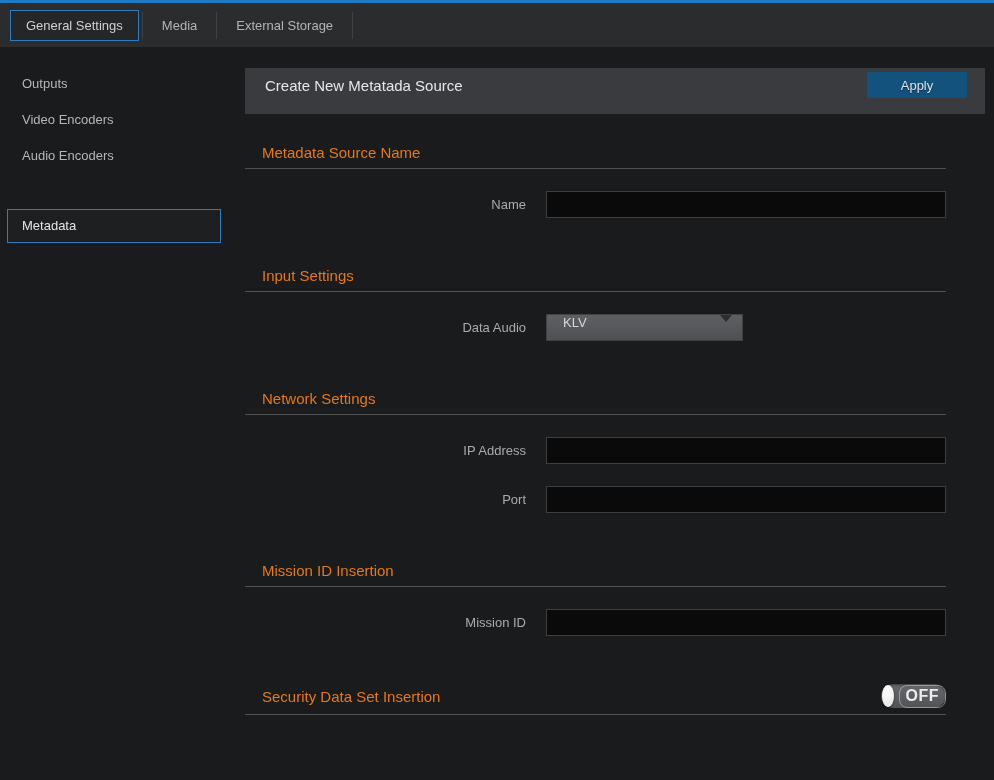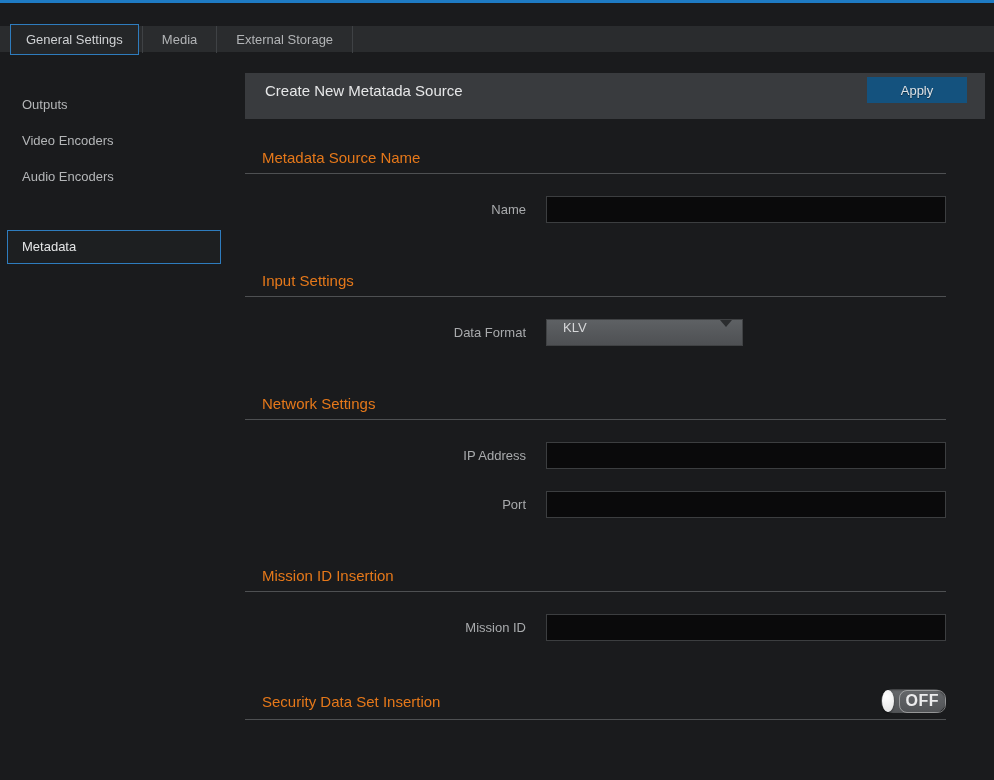--- a/index.html
+++ b/index.html
@@ -15,26 +15,25 @@
     height: 780px;
     background: #1a1b1d;
     overflow: hidden;
   }
   
   .top-line {
     height: 3px;
     background: #1e7bc4;
   }
   .tab-bar {
-    height: 26px;
+    height: 44px;
     background: #2a2c2e;
     display: flex;
     align-items: center;
     padding-left: 10px;
-    margin-top: 23px;
   }
   .tab {
     color: #b2b4b6;
     font-size: 13px;
     padding: 8px 16px;
     cursor: pointer;
     white-space: nowrap;
   }
   .tab.active {
     color: #cfd1d3;
@@ -48,21 +47,21 @@
     background: #3f4245;
     margin: 0 3px;
   }
   
   .main {
     display: flex;
     height: 734px;
   }
   .sidebar {
     width: 245px;
-    padding-top: 36px;
+    padding-top: 20px;
     flex-shrink: 0;
   }
   .side-item {
     width: 198px;
     margin-left: 7px;
     height: 32px;
     line-height: 32px;
     padding-left: 14px;
     margin-bottom: 2px;
     font-size: 13px;
@@ -246,21 +245,21 @@
         <div class="section-title first">Metadata Source Name</div>
         <div class="divider"></div>
         <div class="row">
           <span class="row-label">Name</span>
           <input type="text" class="text-input" value="" style="">
         </div>
 
         <div class="section-title">Input Settings</div>
         <div class="divider"></div>
         <div class="row">
-          <span class="row-label">Data Format</span>
+          <span class="row-label">Data Audio</span>
           <div class="dropdown">
             <span class="dropdown-value">KLV</span>
             <span class="caret-down"></span>
           </div>
         </div>
 
         <div class="section-title">Network Settings</div>
         <div class="divider"></div>
         <div class="row">
           <span class="row-label">IP Address</span>

